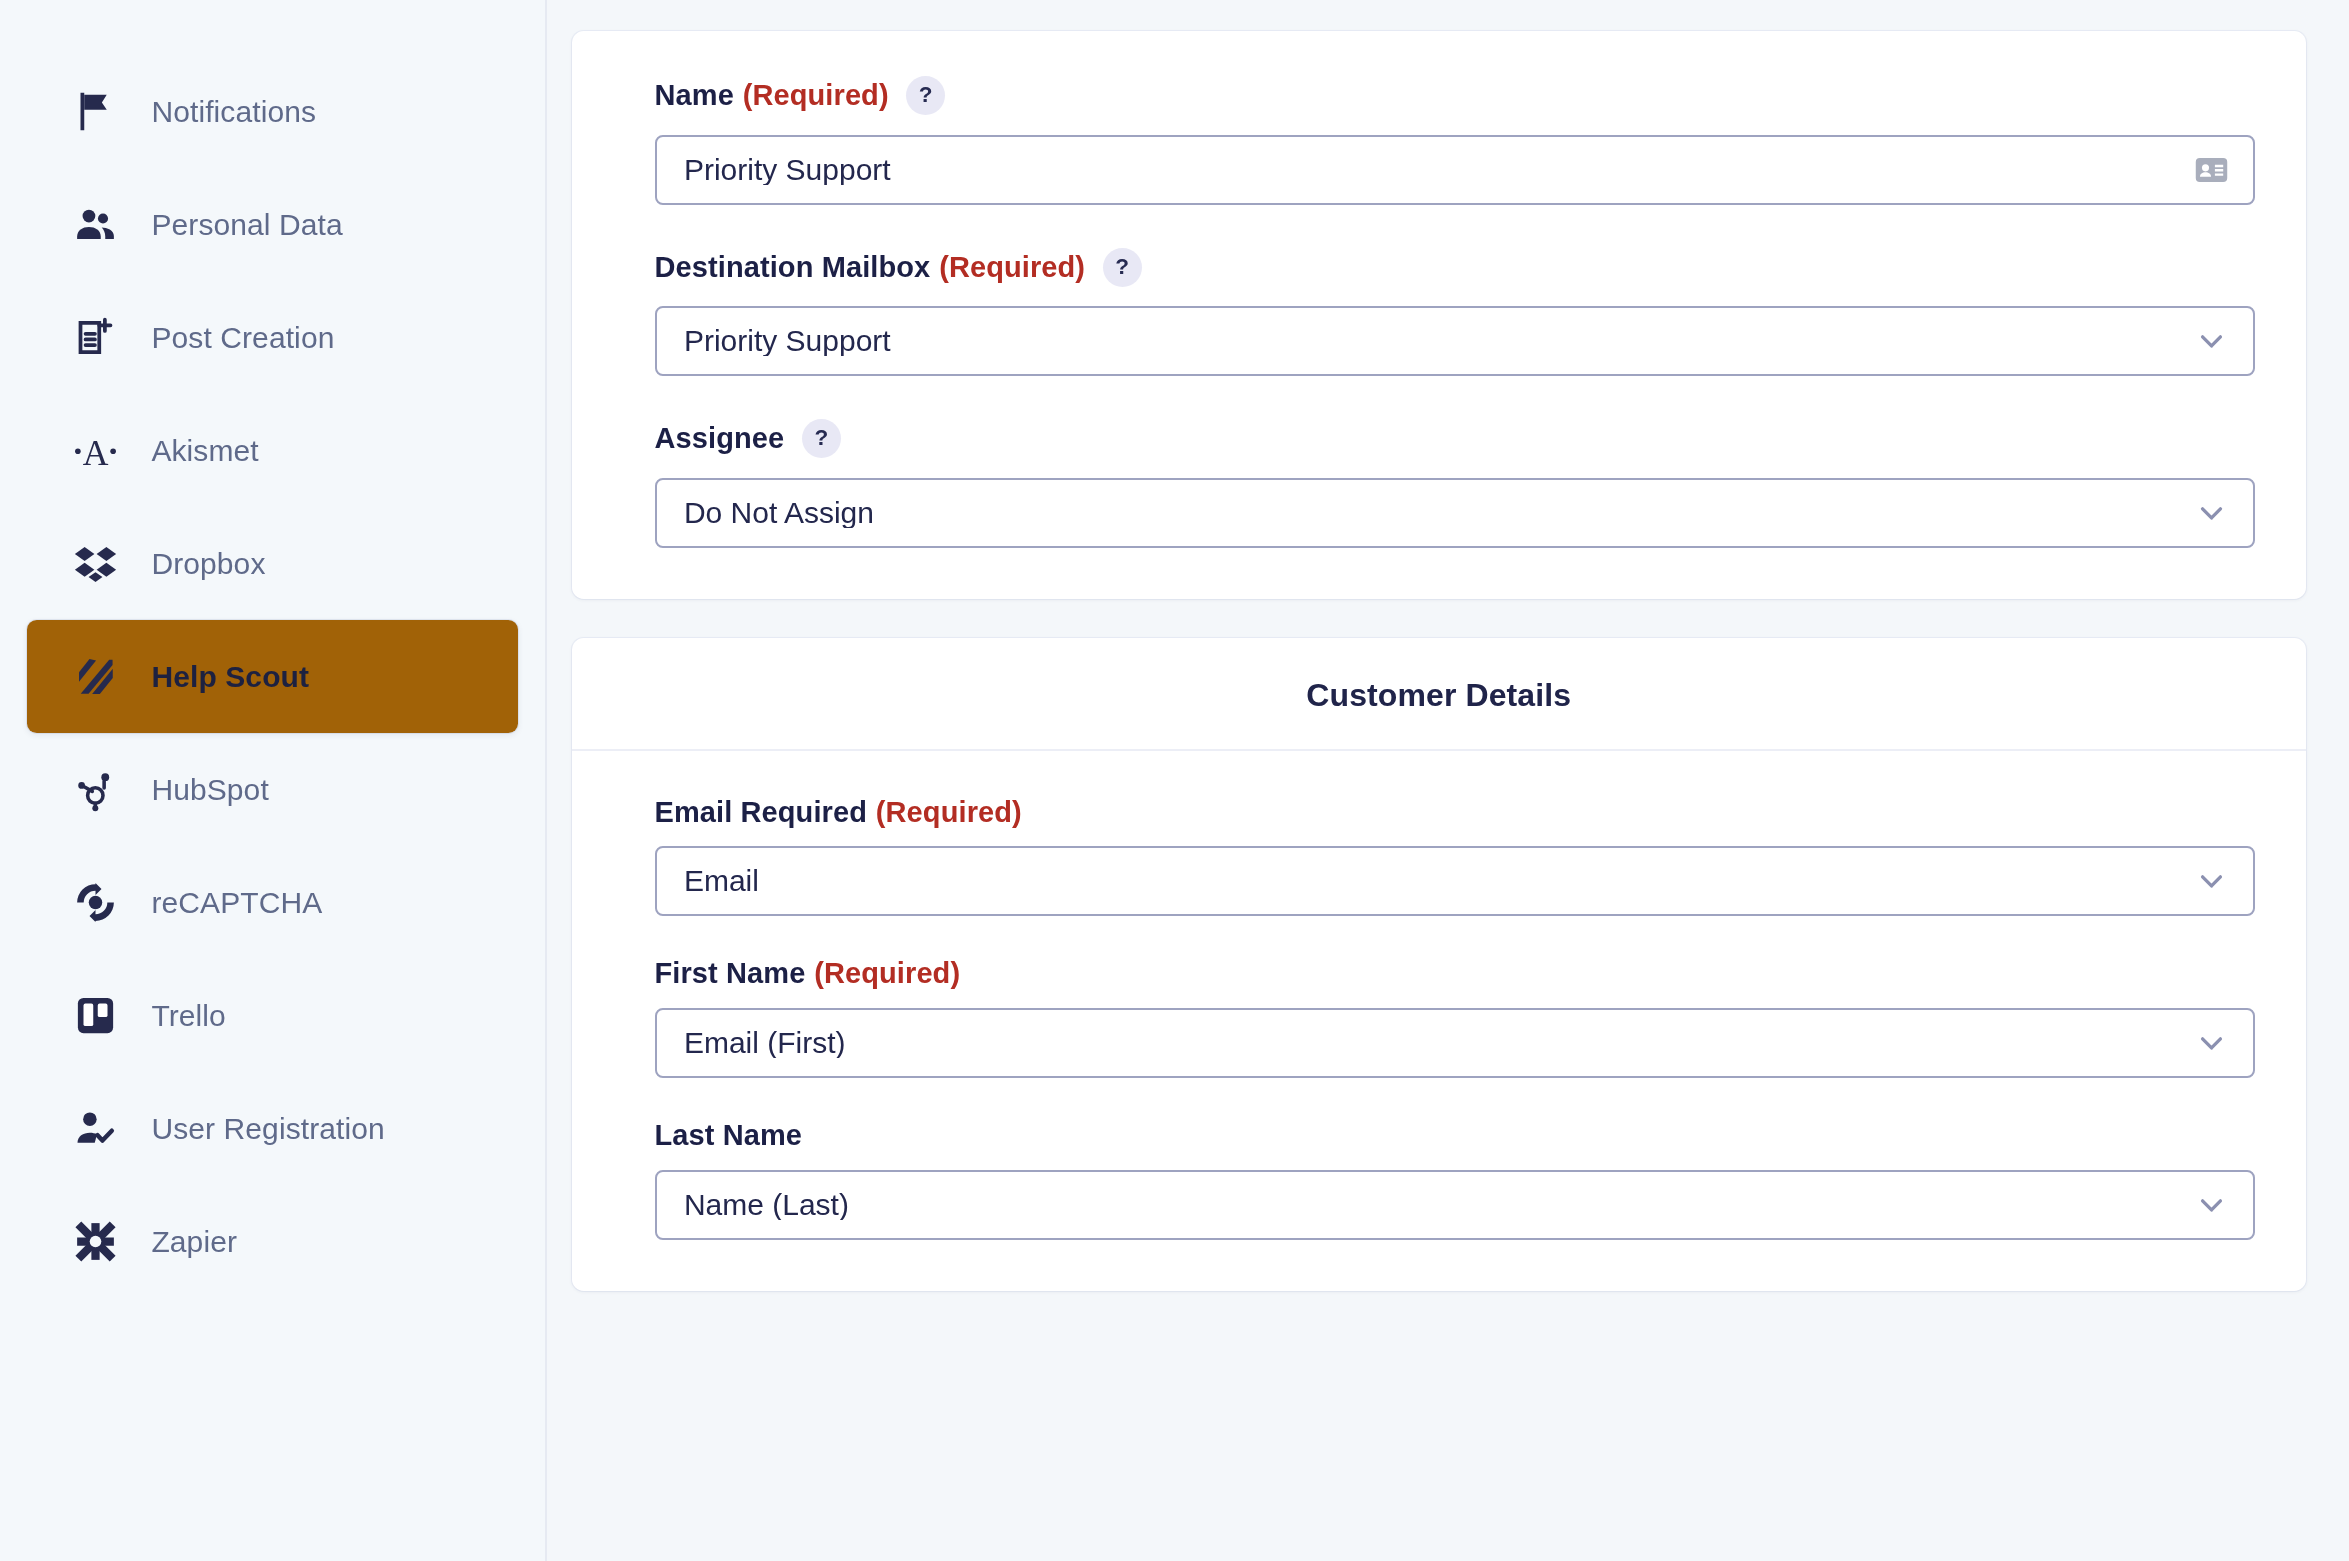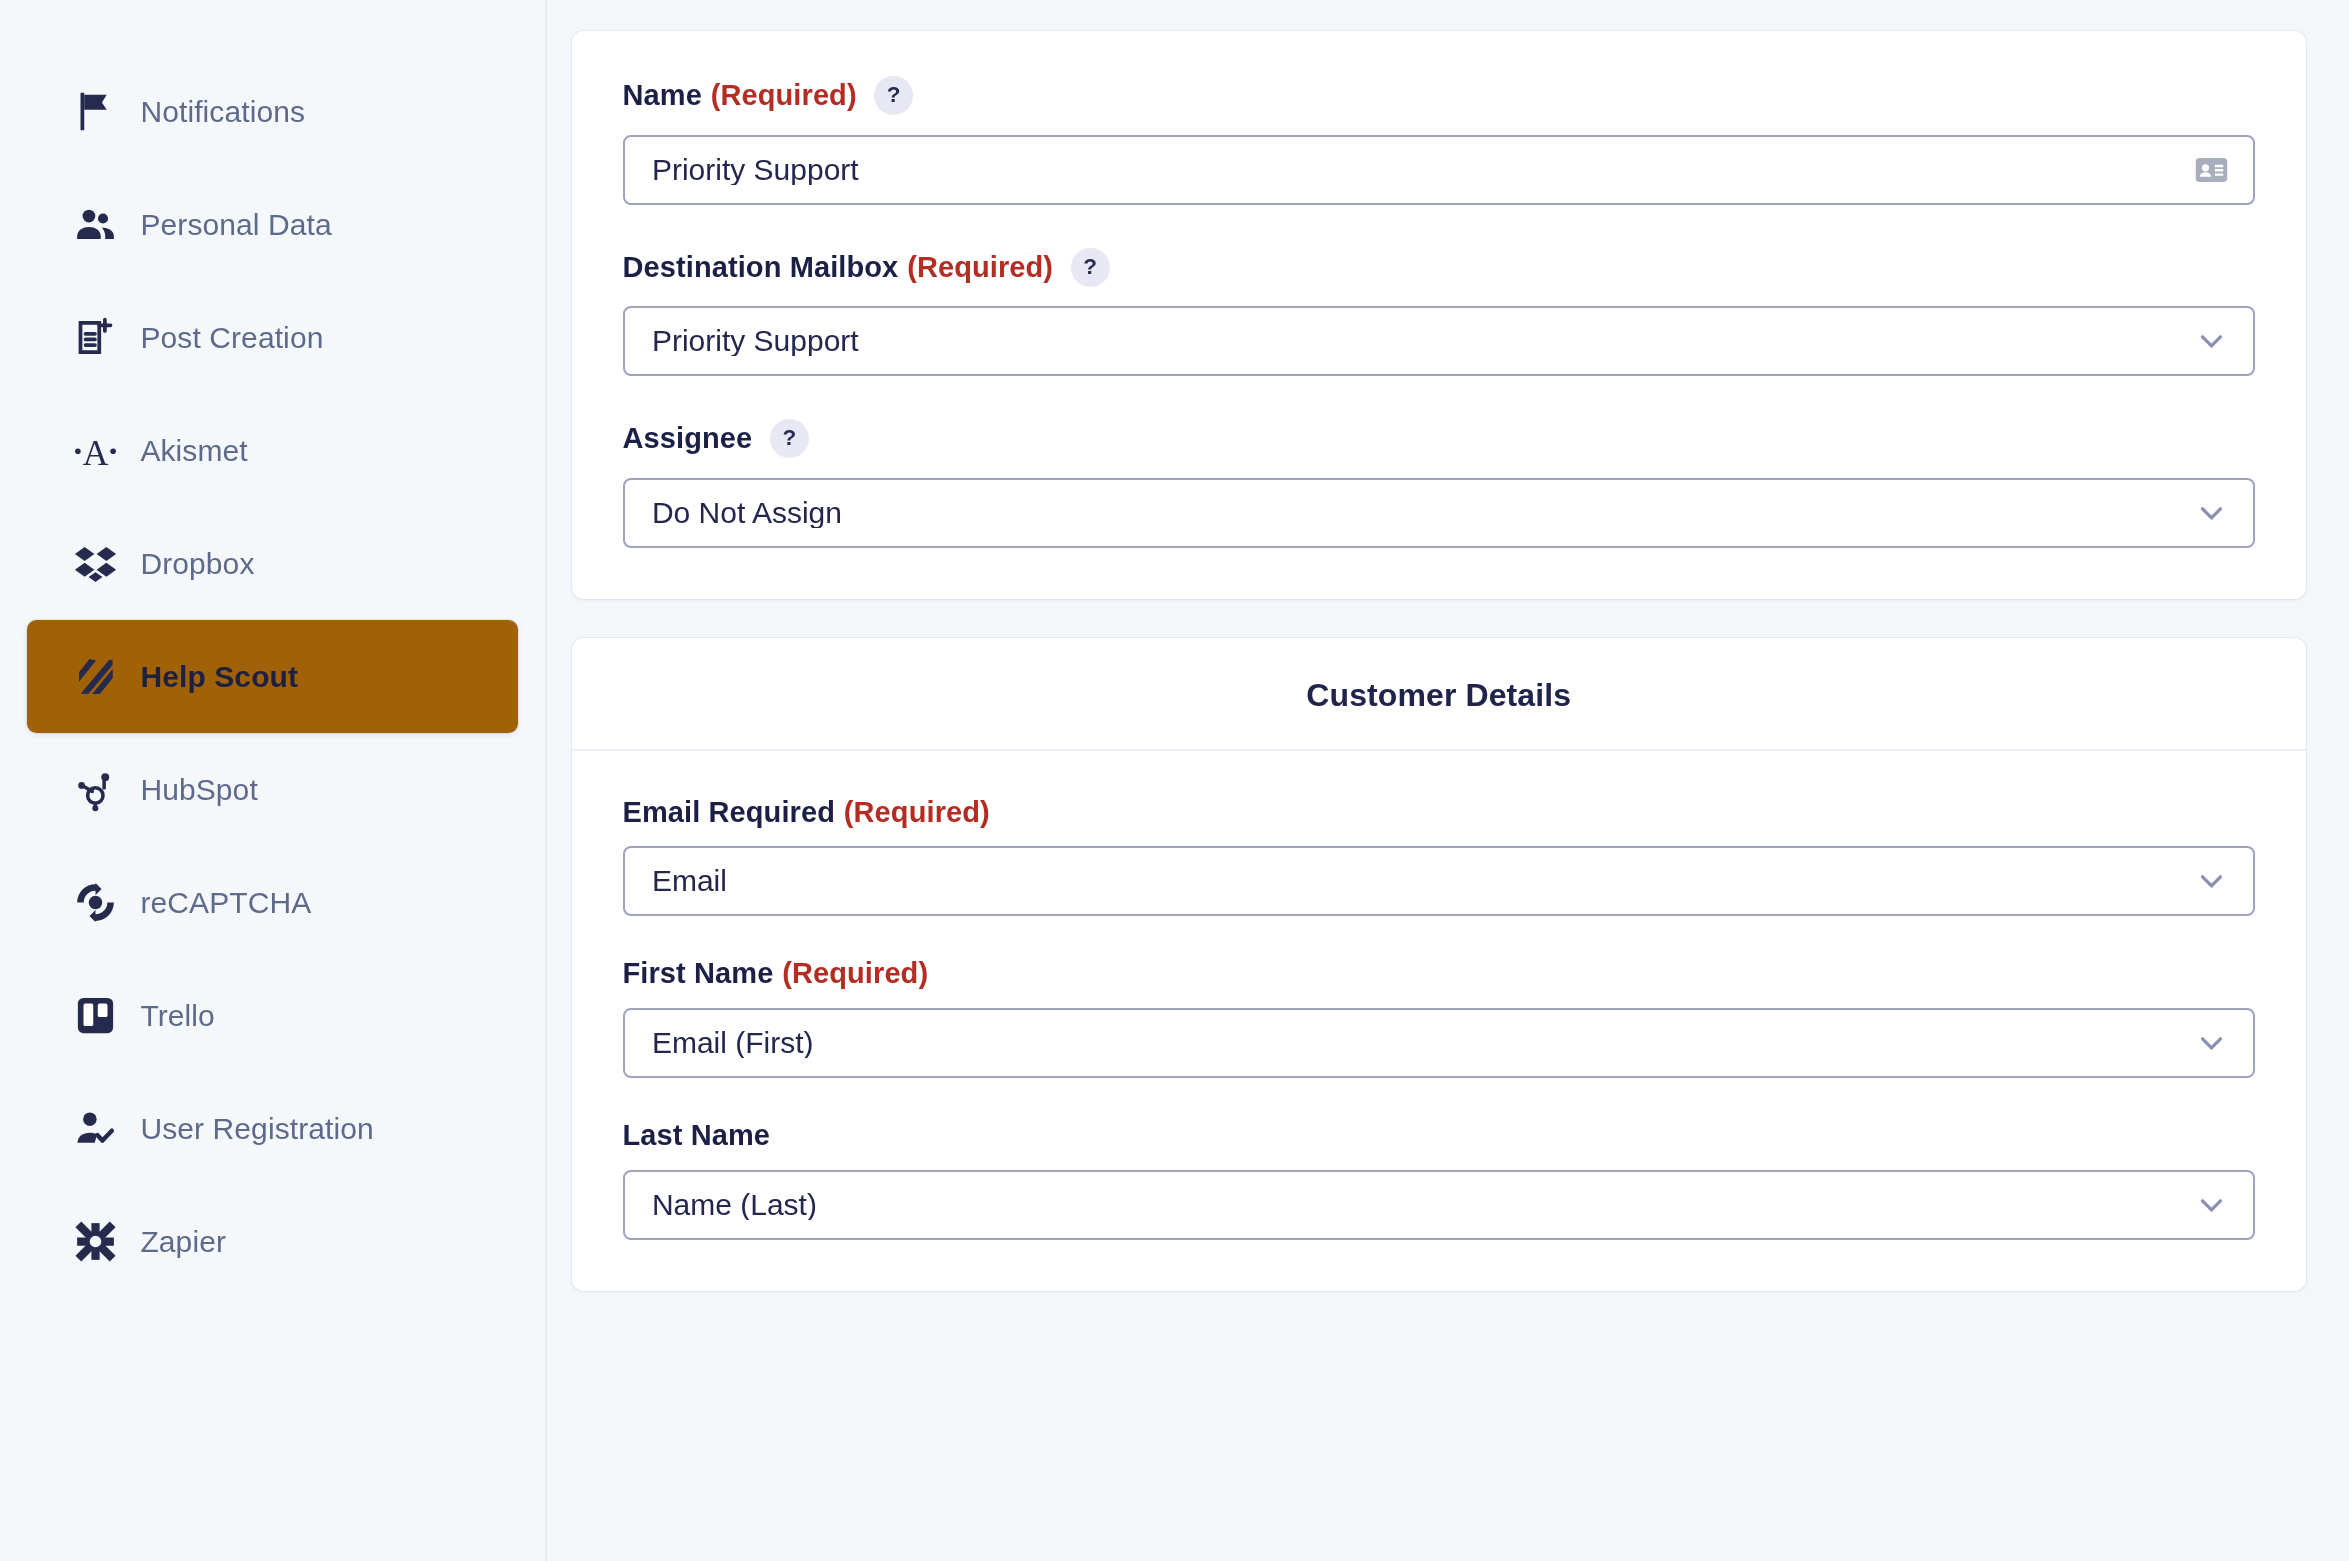--- a/index.html
+++ b/index.html
@@ -35,21 +35,21 @@
   }
 
   .nav-list { list-style: none; }
 
   .nav-item {
     display: flex;
     align-items: center;
     height: 113px;
     padding-left: 46px;
     margin: 0 27.4px 0 27.4px;
-    gap: 22px;
+    gap: 33px;
     border-radius: 9.8px;
     cursor: pointer;
   }
 
   .nav-item .nav-icon {
     width: 45px;
     height: 45px;
     flex: 0 0 45px;
     display: flex;
     align-items: center;
@@ -98,21 +98,21 @@
   .card-title {
     font-size: 32px;
     font-weight: bold;
     color: #20244a;
     letter-spacing: 0.1px;
     text-align: center;
   }
   .card-body { padding: 47px 51px 51px 51px; }
 
   
-  .field { margin-bottom: 43px; }
+  .field { margin-bottom: 43px; margin-left: 32px; }
   .field:last-child { margin-bottom: 0; }
 
   .field-label {
     display: flex;
     align-items: center;
     font-size: 29px;
     font-weight: bold;
     color: #1c2046;
     margin-bottom: 19.6px;
     letter-spacing: 0.1px;

